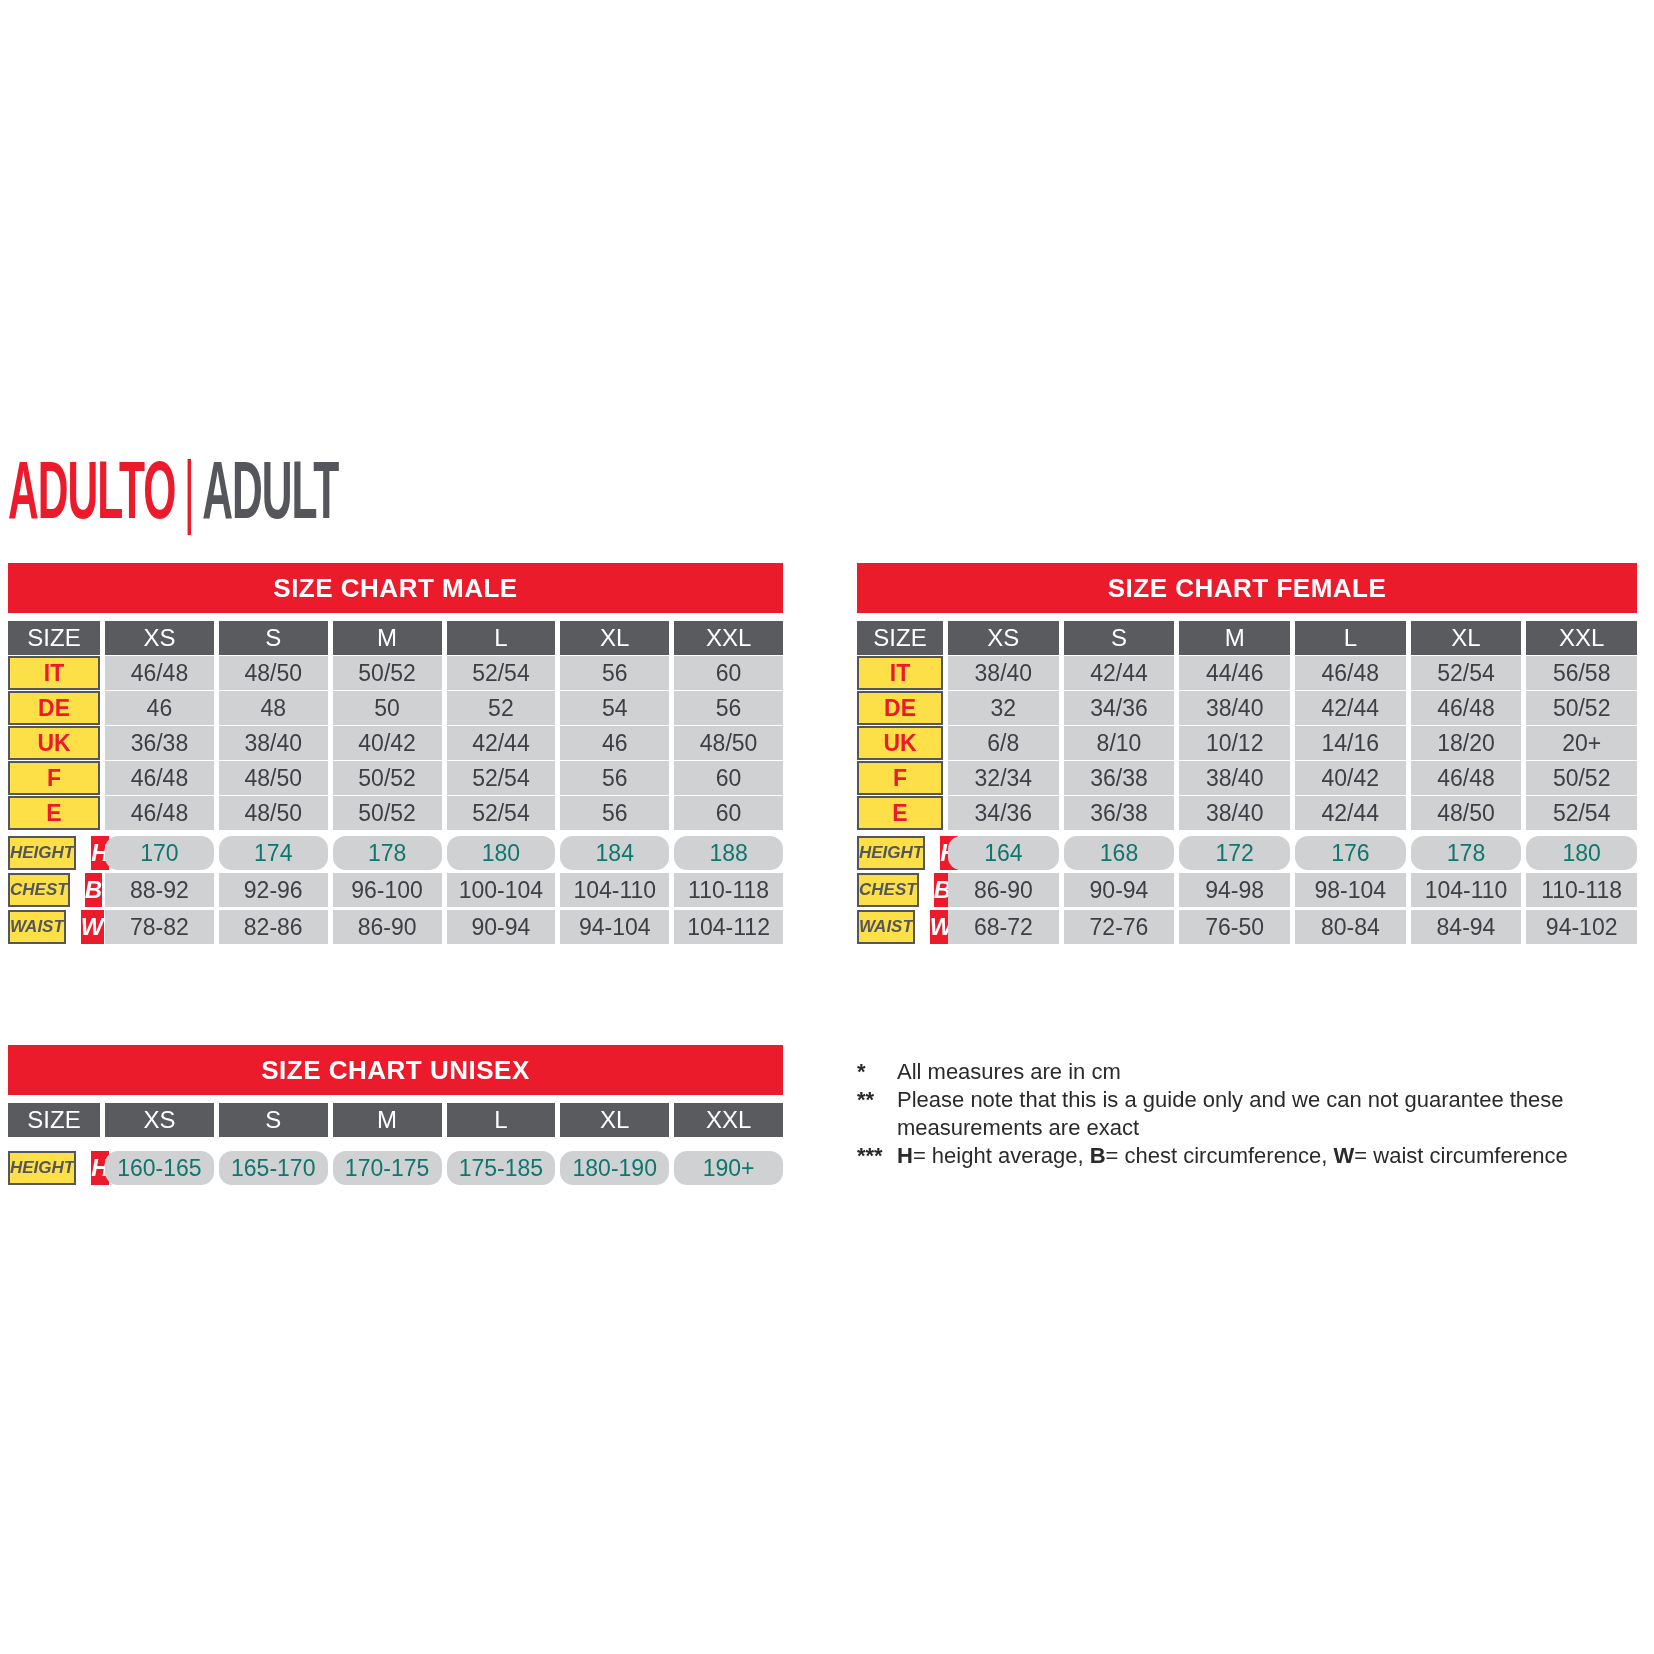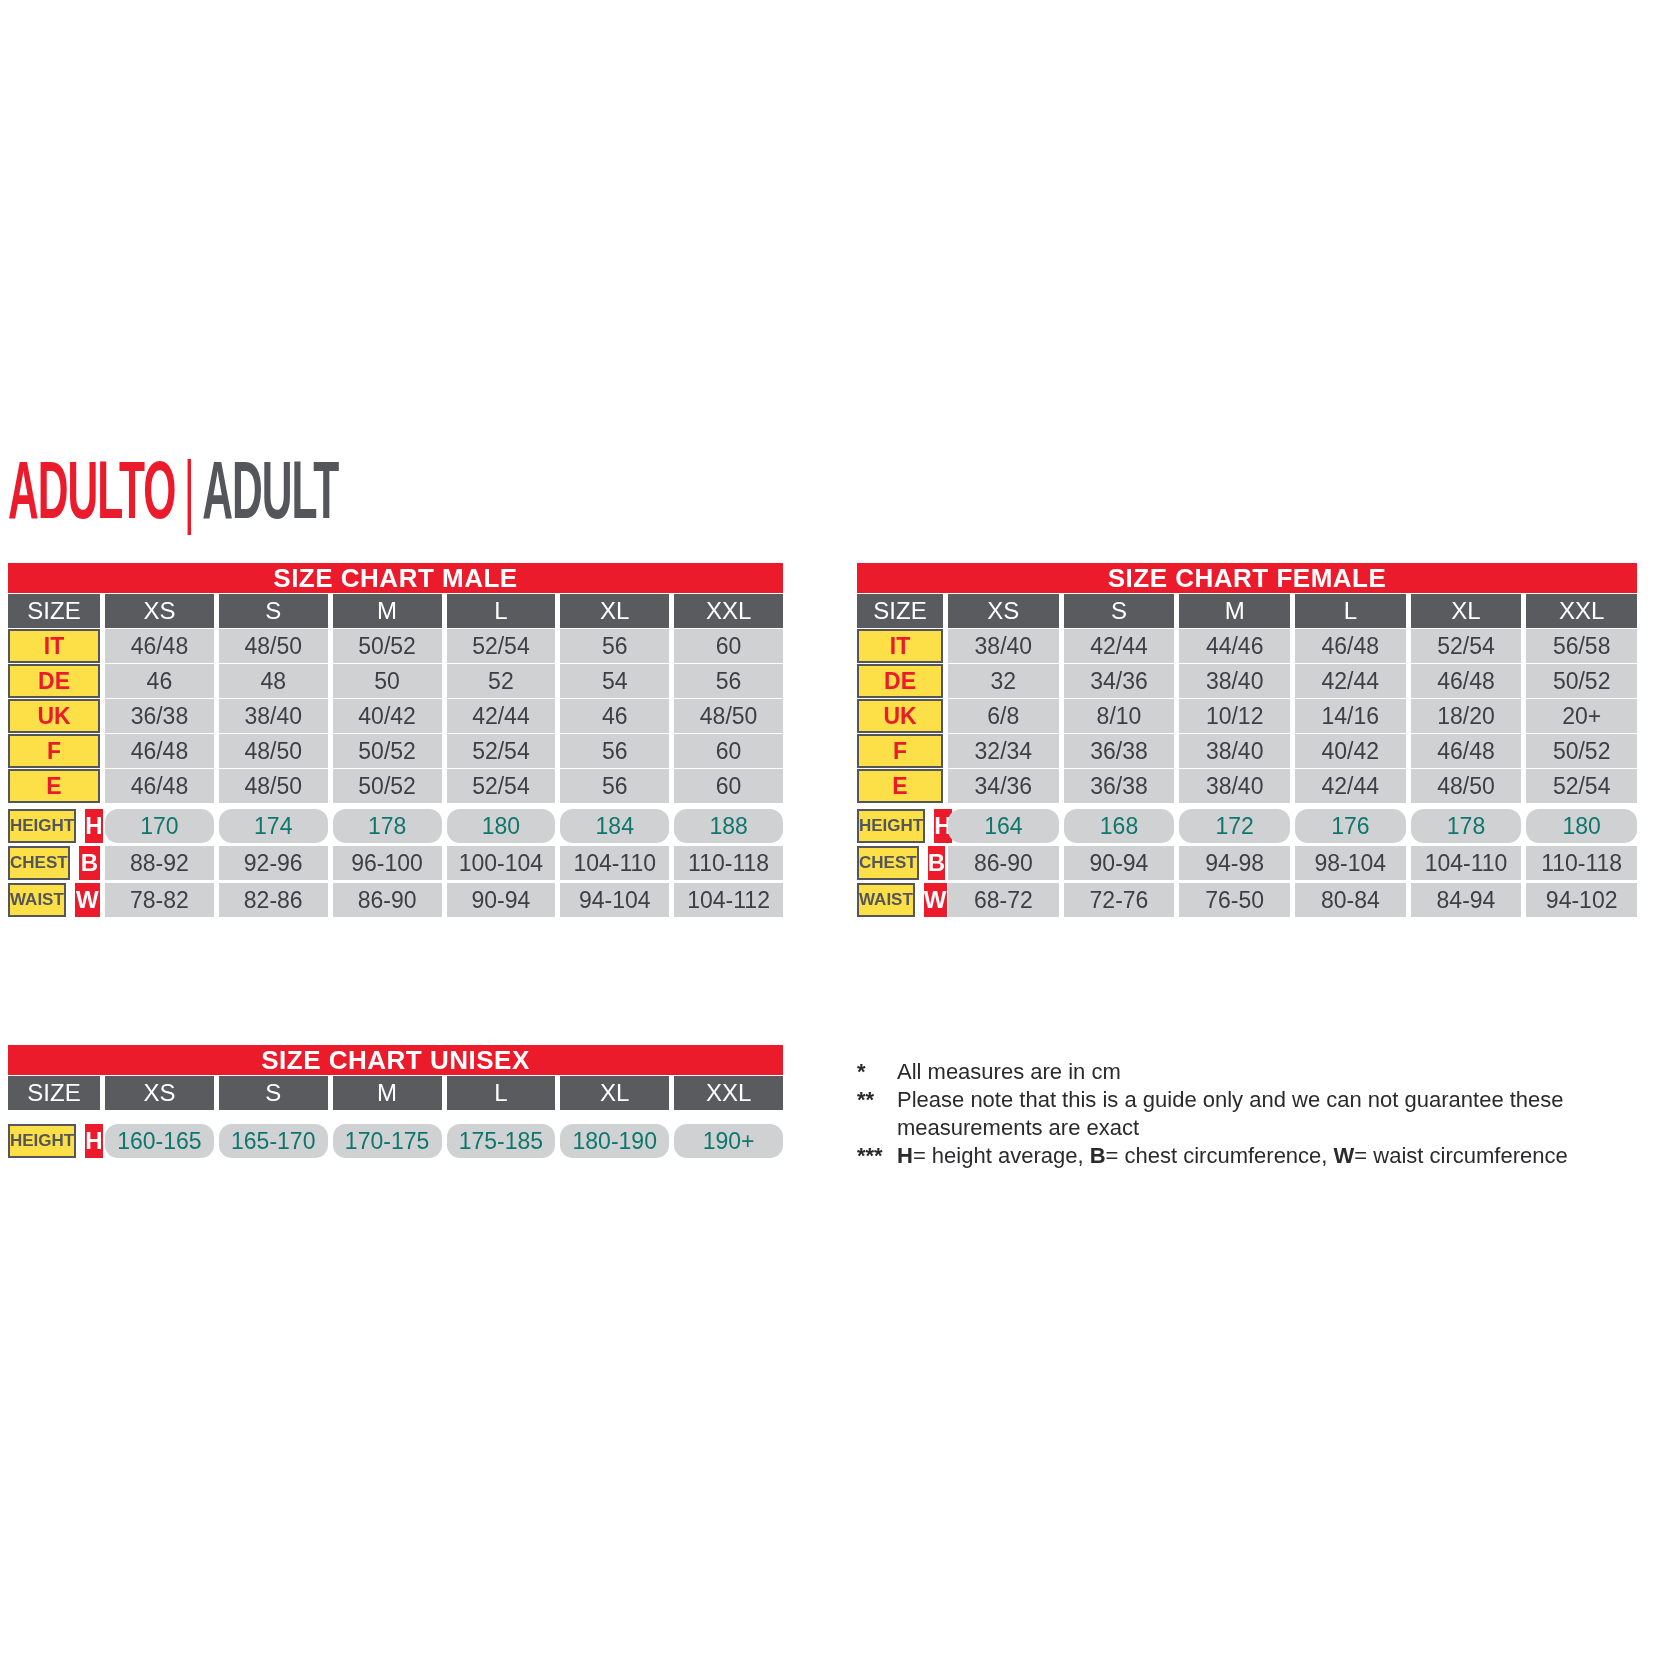--- a/index.html
+++ b/index.html
@@ -17,32 +17,32 @@
   .title-primary{color:var(--red);}
   .title-sep{color:var(--red);font-weight:400;margin:0 16px;}
   .title-secondary{color:#54565B;}
 
   
   .size-table{position:absolute;}
   #table-male{left:8px;top:563px;width:775px;}
   #table-female{left:857px;top:563px;width:780px;}
   #table-unisex{left:8px;top:1045px;width:775px;}
   .band{
-    height:30px;background:var(--red);color:#fff;font-weight:bold;font-size:26px;
-    display:flex;align-items:center;justify-content:center;letter-spacing:.5px;margin-bottom:1px;
+    height:50px;background:var(--red);color:#fff;font-weight:bold;font-size:26px;
+    display:flex;align-items:center;justify-content:center;letter-spacing:.5px;margin-bottom:8px;
   }
   .row{display:grid;grid-template-columns:92px repeat(6,1fr);column-gap:5px;height:34px;margin-bottom:1px;}
   .female .row{grid-template-columns:86px repeat(6,1fr);}
   .cell{background:var(--lightgray);color:#3E3F44;font-size:23px;display:flex;align-items:center;justify-content:center;}
   .cell.head{background:var(--darkgray);color:#fff;font-size:24px;}
   .labelbox{
     background:#fde047;border:2px solid var(--border);color:var(--red);
     font-weight:bold;font-size:23px;display:flex;align-items:center;justify-content:center;box-sizing:border-box;
   }
-  .mlabel{display:flex;gap:9px;}
+  .mlabel{display:flex;gap:15px;font-style:italic;}
   .mlabel .labelbox{flex:1;color:#54565B;font-size:17px;}
   .badge{
     width:28px;background:var(--red);color:#fff;font-weight:bold;font-size:24px;
     display:flex;align-items:center;justify-content:center;
   }
   .measures{margin-top:6px;}
   .measures .row{margin-bottom:3px;}
   .row.boldvals .cell:not(.head){font-weight:normal;color:#0f766e;border-radius:13px;}
   #table-unisex .measures{margin-top:14px;}
 

